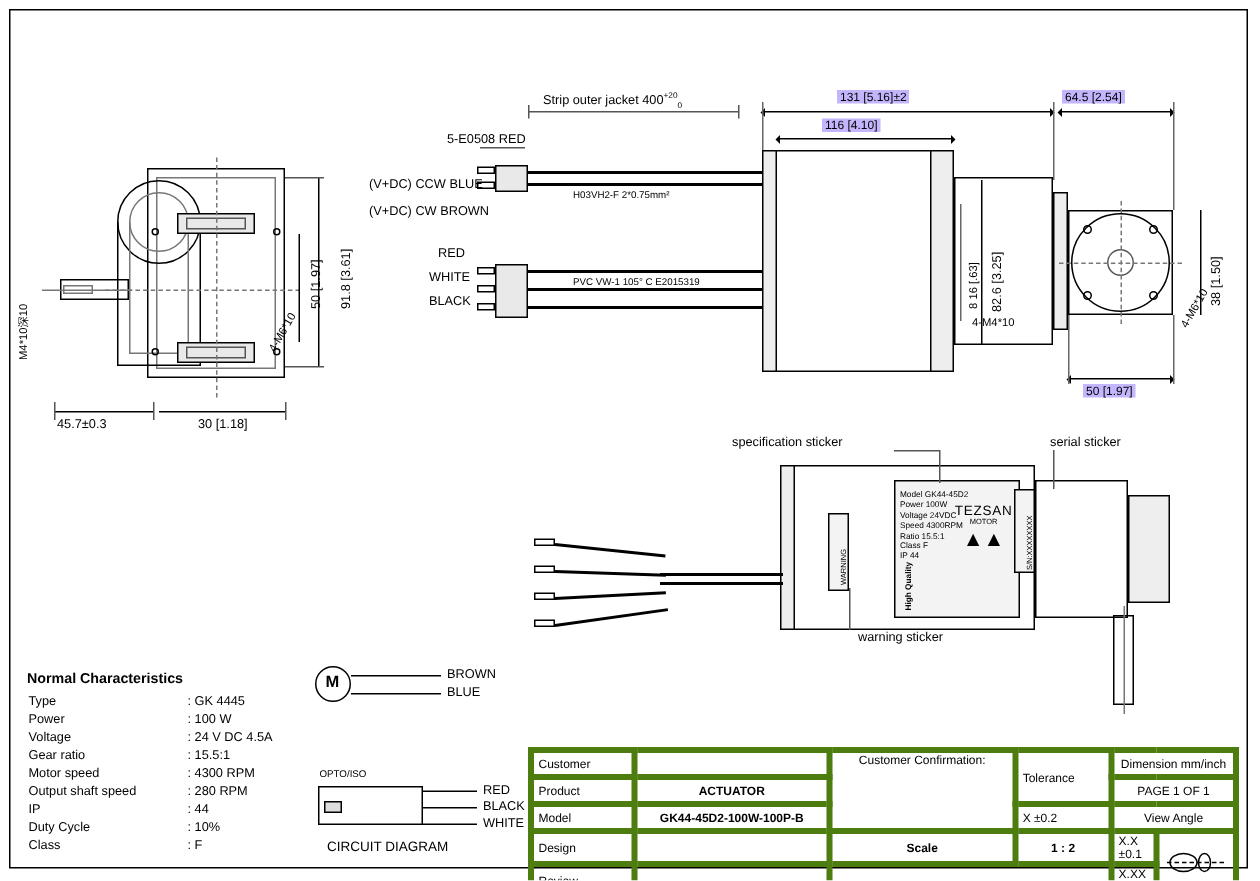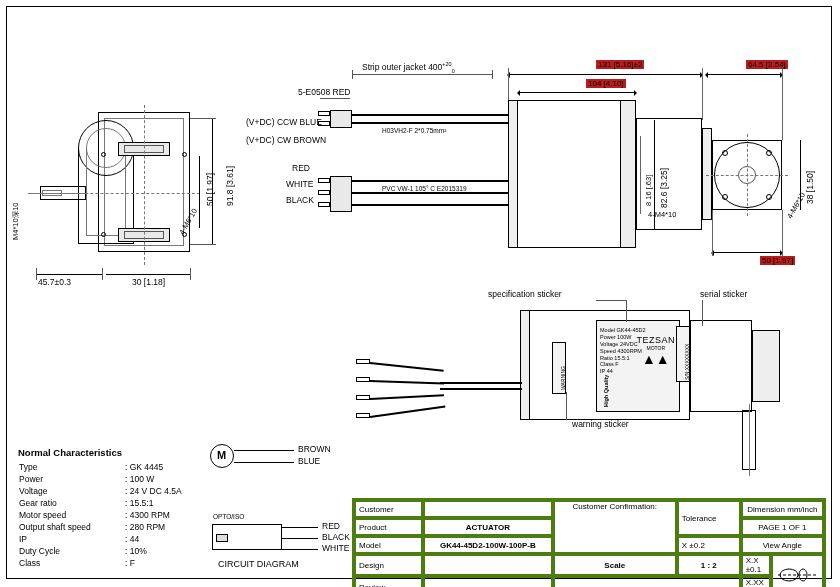--- a/index.html
+++ b/index.html
@@ -18,21 +18,21 @@
   .dashv{position:absolute;border-left:1px dashed #777;}
   .circ{position:absolute;border:1px solid #000;border-radius:50%;box-sizing:border-box;}
   .rot90{transform:rotate(-90deg);transform-origin:left top;}
   .tbl{position:absolute;border-collapse:collapse;font-size:8px;}
   .tbl td{border:4px solid #4d7c0f;padding:0 3px;height:14px;}
   .center{text-align:center;}
   .bld{font-weight:bold;}
   .wire{position:absolute;height:2px;background:#000;}
   .arrowL:before{content:"";position:absolute;left:-4px;top:-2.5px;border:3px solid transparent;border-right-color:#000;}
   .arrowR:after{content:"";position:absolute;right:-4px;top:-2.5px;border:3px solid transparent;border-left-color:#000;}
-  .dimtxt{position:absolute;font-size:8px;background:#b91c1c;padding:0 2px;margin-left:38px;}
+  .dimtxt{position:absolute;font-size:8px;background:#c4b5fd;padding:0 2px;}
   .sup{font-size:5.5px;vertical-align:super;}
   .sub{font-size:5.5px;vertical-align:sub;}
   .gray{background:#e9e9e9;}
   .ltgray{background:#f3f3f3;}
 </style>
 </head>
 <body>
 
 <div id="sheet">
   <div id="frame"></div>
@@ -105,21 +105,21 @@
     <div class="circ" style="left:766px;top:194px;width:6px;height:6px;"></div>
     <div class="dash" style="left:706px;top:175px;width:82px;"></div>
     <div class="dashv" style="left:747px;top:134px;height:82px;"></div>
 
     <div class="ln h arrowL arrowR" style="left:508px;top:74px;width:194px;"></div>
     <div class="ln v" style="left:508px;top:68px;height:32px;background:#666;"></div>
     <div class="ln v" style="left:702px;top:68px;height:52px;background:#666;"></div>
     <div class="dimtxt" style="left:558px;top:60px;">131 [5.16]±2</div>
 
     <div class="ln h arrowL arrowR" style="left:518px;top:92px;width:118px;"></div>
-    <div class="dimtxt" style="left:548px;top:79px;">104 [4.10]</div>
+    <div class="dimtxt" style="left:548px;top:79px;">116 [4.10]</div>
 
     <div class="ln h arrowL arrowR" style="left:706px;top:74px;width:76px;"></div>
     <div class="ln v" style="left:782px;top:68px;height:72px;background:#666;"></div>
     <div class="dimtxt" style="left:708px;top:60px;">64.5 [2.54]</div>
 
     <div class="ln v" style="left:654px;top:120px;height:110px;"></div>
     <div class="lbl rot90" style="left:660px;top:208px;">82.6 [3.25]</div>
 
     <div class="ln v" style="left:640px;top:136px;height:78px;background:#666;"></div>
     <div class="lbl sm rot90" style="left:645px;top:206px;">8 16 [.63]</div>

